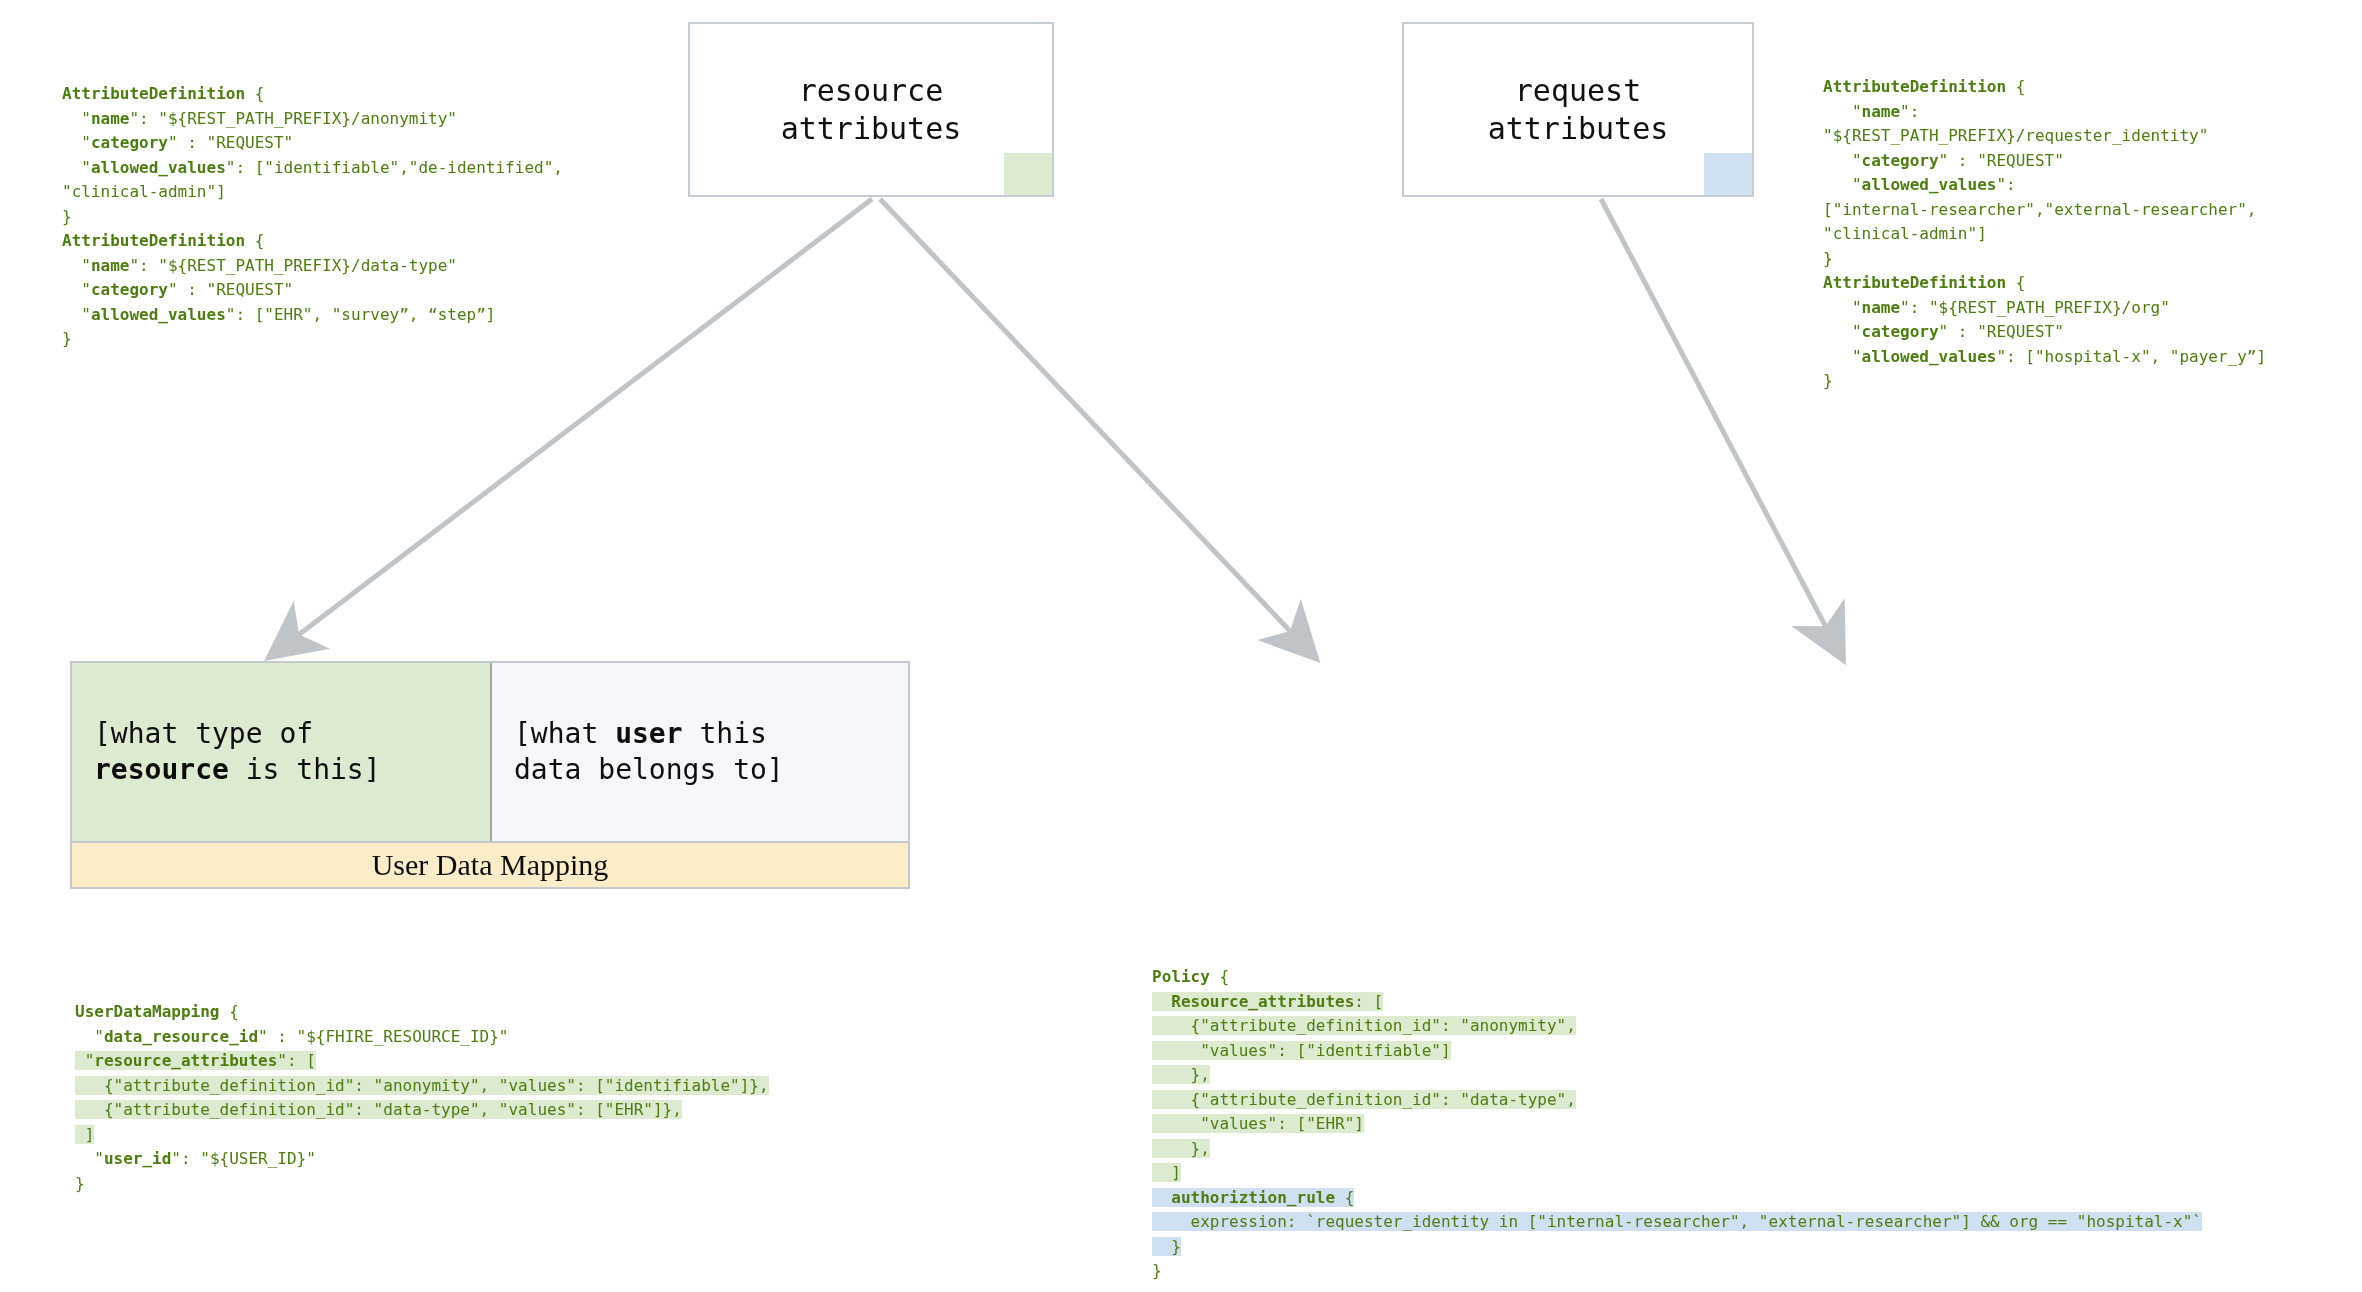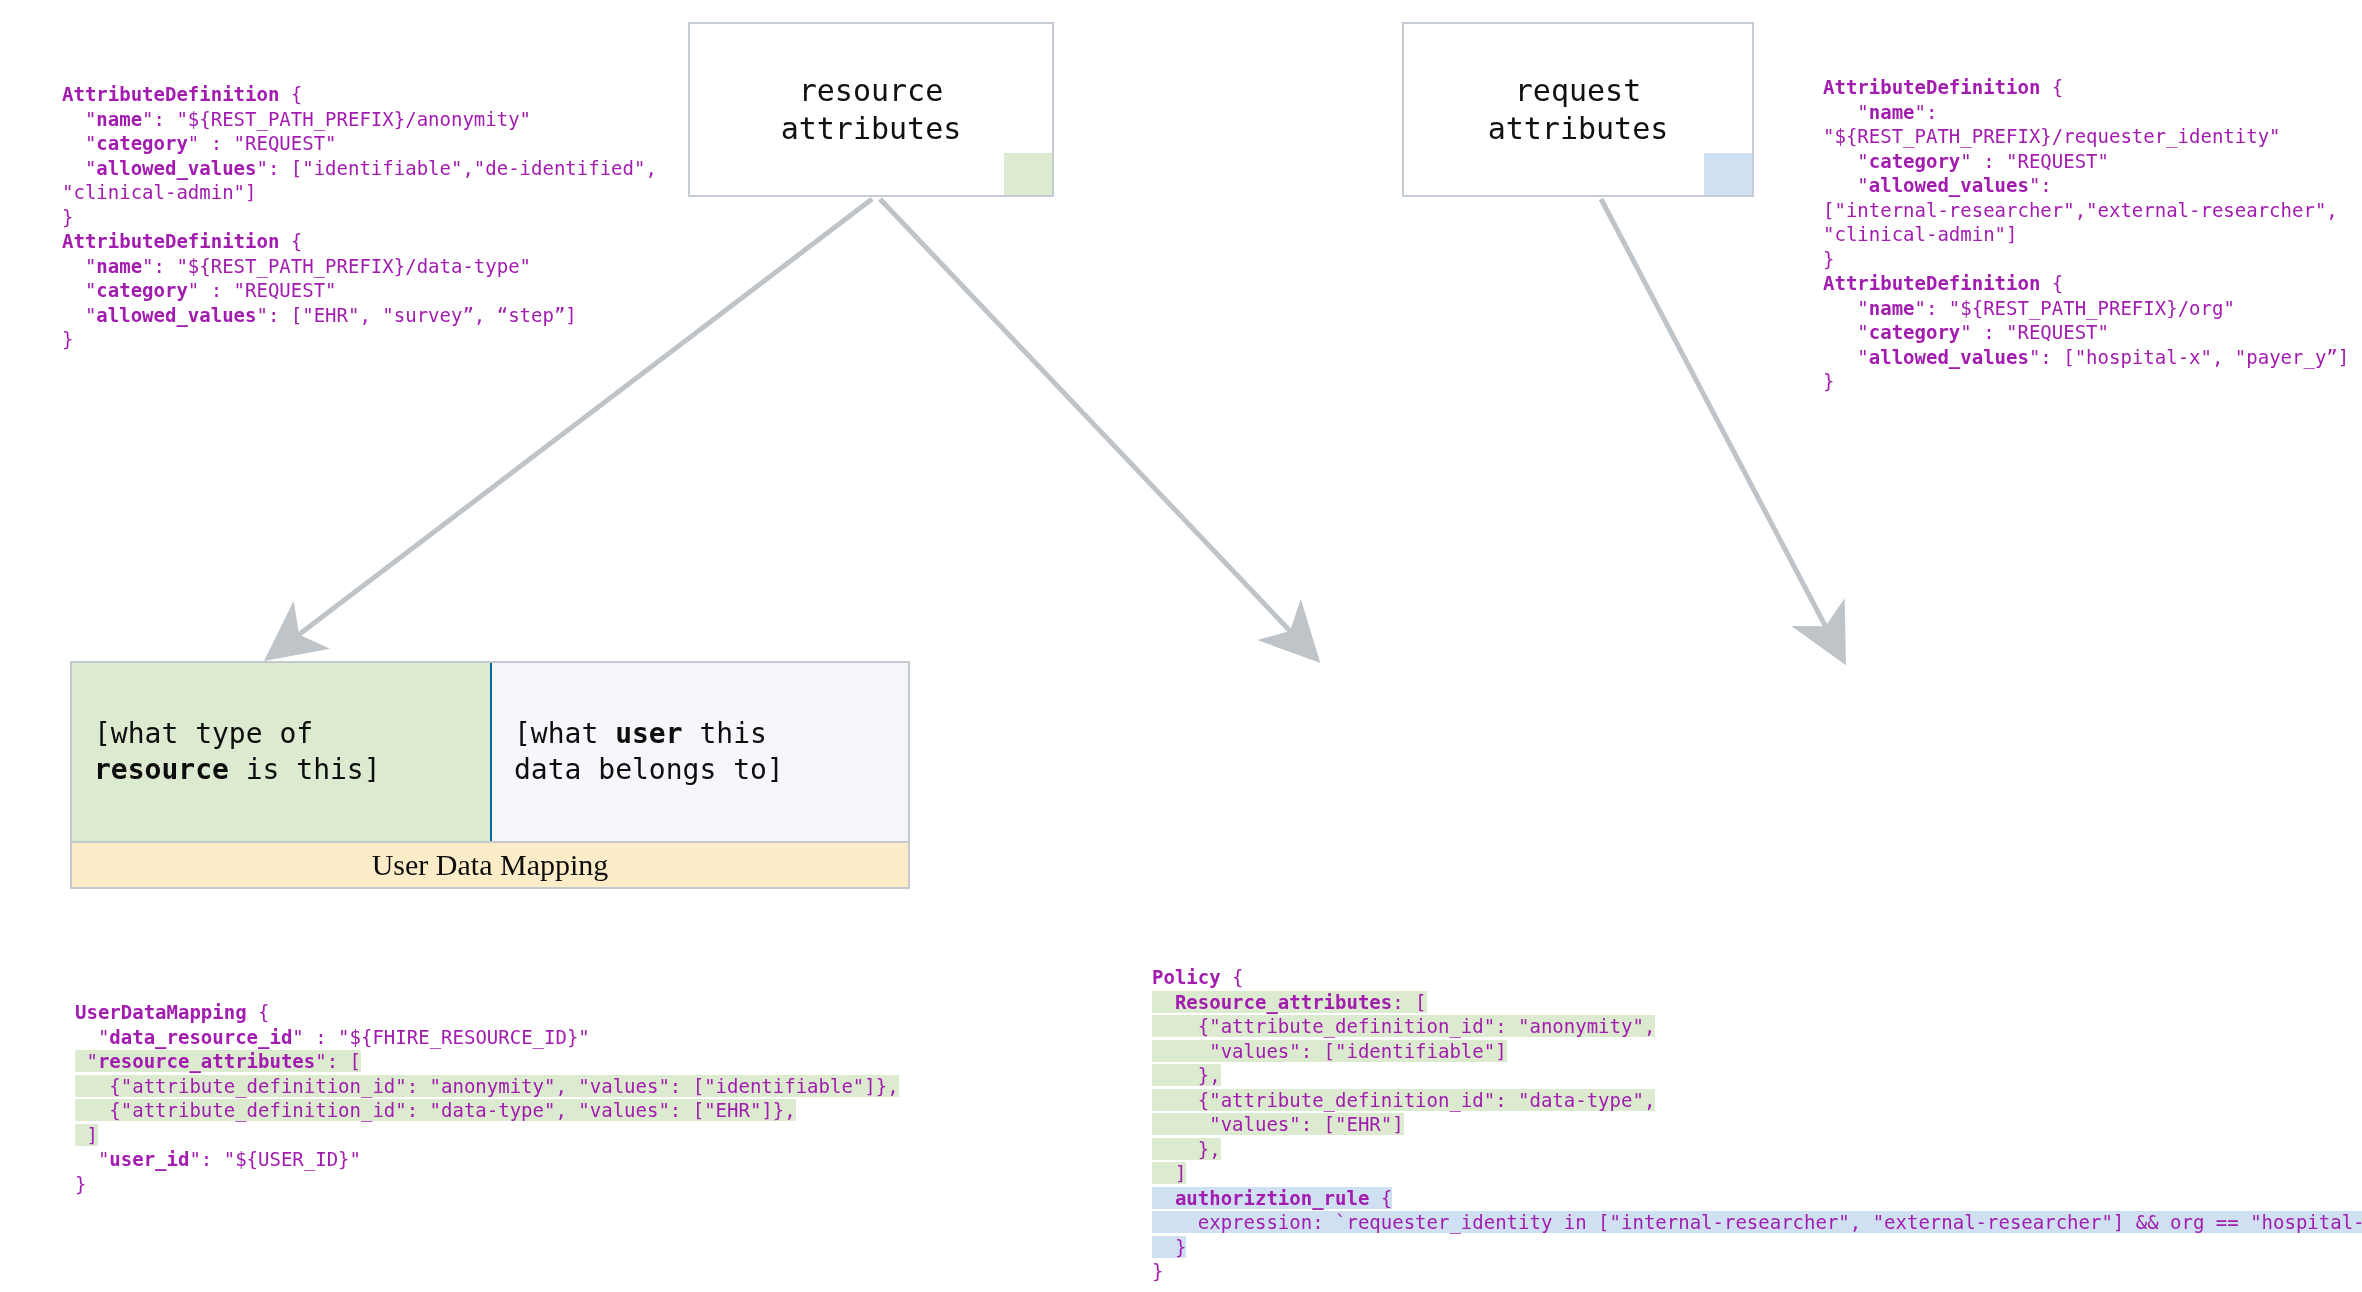--- a/index.html
+++ b/index.html
@@ -9,24 +9,24 @@
     color:#111111;
   }
   .stage{position:absolute;left:0;top:0;width:2362px;height:1292px;}
 
   svg.arrows{position:absolute;left:0;top:0;width:2362px;height:1292px;pointer-events:none;}
 
   
   .codeblock{
     position:absolute;
     font-family:"DejaVu Sans Mono","Liberation Mono",monospace;
-    font-size:19px;
+    font-size:16px;
     line-height:24.5px;
     white-space:pre;
-    color:#a21caf;
+    color:#4d7c0f;
   }
   .codeblock .ln{display:block;white-space:pre;}
   .codeblock b{font-weight:bold;}
   .hl-green{background:#dcead0;}
   .hl-blue{background:#cfe0f2;}
 
   #attrdef-left{left:62px;top:82px;}
   #attrdef-right{left:1823px;top:75px;}
   #udm-code{left:75px;top:1000px;}
   #policy-code{left:1152px;top:965px;}
@@ -58,21 +58,21 @@
   .entity .cell{
     box-sizing:border-box;
     display:flex;align-items:center;
     padding-left:22px;padding-right:14px;
     font-family:"DejaVu Sans Mono","Liberation Mono",monospace;
     font-size:28px;line-height:36px;color:#0d0d0d;
     white-space:pre-line;
   }
   .entity .cell b{font-weight:bold;}
   .entity .cell.green{background:#dcead0;}
-  .entity .cell.white{background:#f5f7fa;border-left:2px solid #0369a1;}
+  .entity .cell.white{background:#f5f7fa;border-left:2px solid #a3a3a3;}
   .entity .cell.blue{background:#cfe0f2;border-left:2px solid #c3c9cf;}
   .entity .title{
     border-top:2px solid #c3c9cf;
     background:#fdecc8;
     height:44px;line-height:44px;text-align:center;
     font-family:Liberation Serif, serif;
     font-size:30px;color:#0d0d0d;
   }
   #entity-udm{left:58px;top:661px;width:840px;}
   #entity-udm .cell.green{width:418px;}

